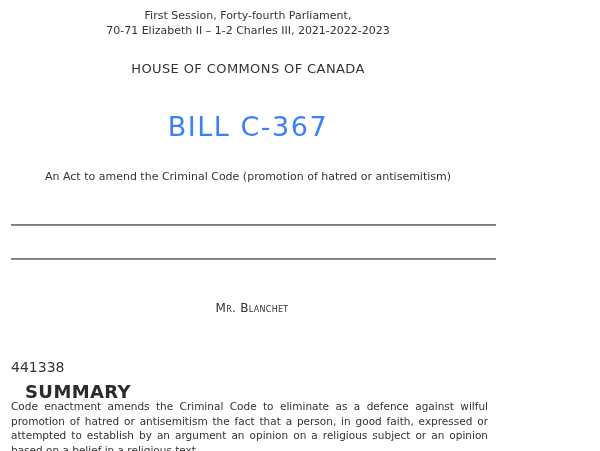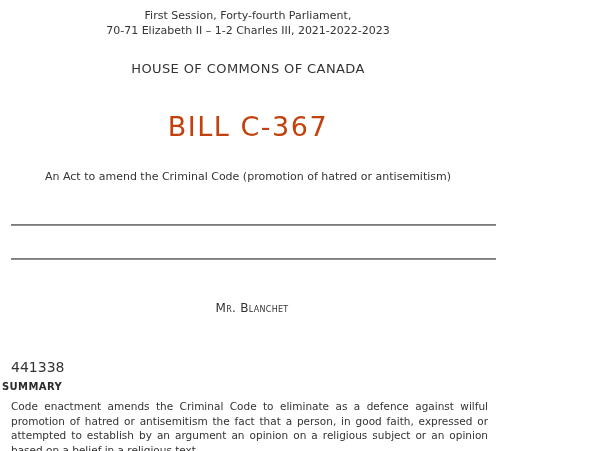--- a/index.html
+++ b/index.html
@@ -37,21 +37,21 @@
   }
   .chamber {
     top: 61px;
     font-size: 13px;
     letter-spacing: 0.4px;
   }
   .bill-number {
     top: 111px;
     font-size: 27px;
     letter-spacing: 1.5px;
-    color: #c2410c;
+    color: #3b82f6;
   }
   .long-title {
     top: 170px;
     font-size: 11px;
   }
   .rule {
     position: absolute;
     left: 11px;
     width: 567px;
     height: 2px;
@@ -74,23 +74,23 @@
     padding-left: 8px;
   }
   .pub-number {
     position: absolute;
     left: 11px;
     top: 359px;
     font-size: 14px;
   }
   .summary-heading {
     position: absolute;
-    left: 2px;
+    left: 25px;
     top: 381px;
-    font-size: 10px;
+    font-size: 18px;
     font-weight: bold;
     letter-spacing: 0.4px;
     color: #2b2b2b;
     text-align: center;
   }
   .summary-text {
     position: absolute;
     left: 11px;
     right: 8px;
     top: 399px;

